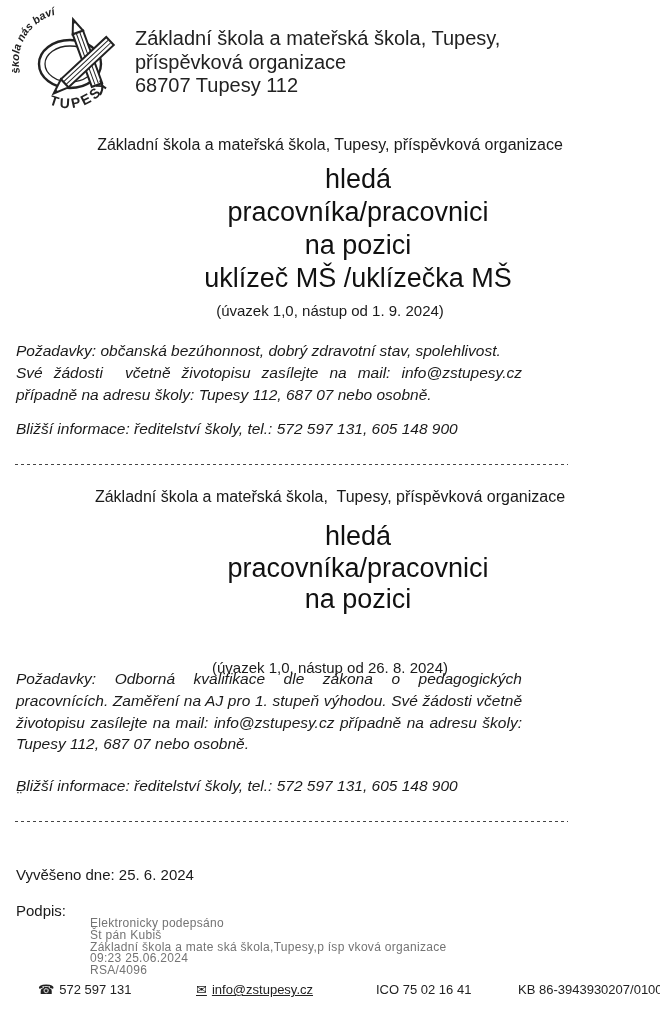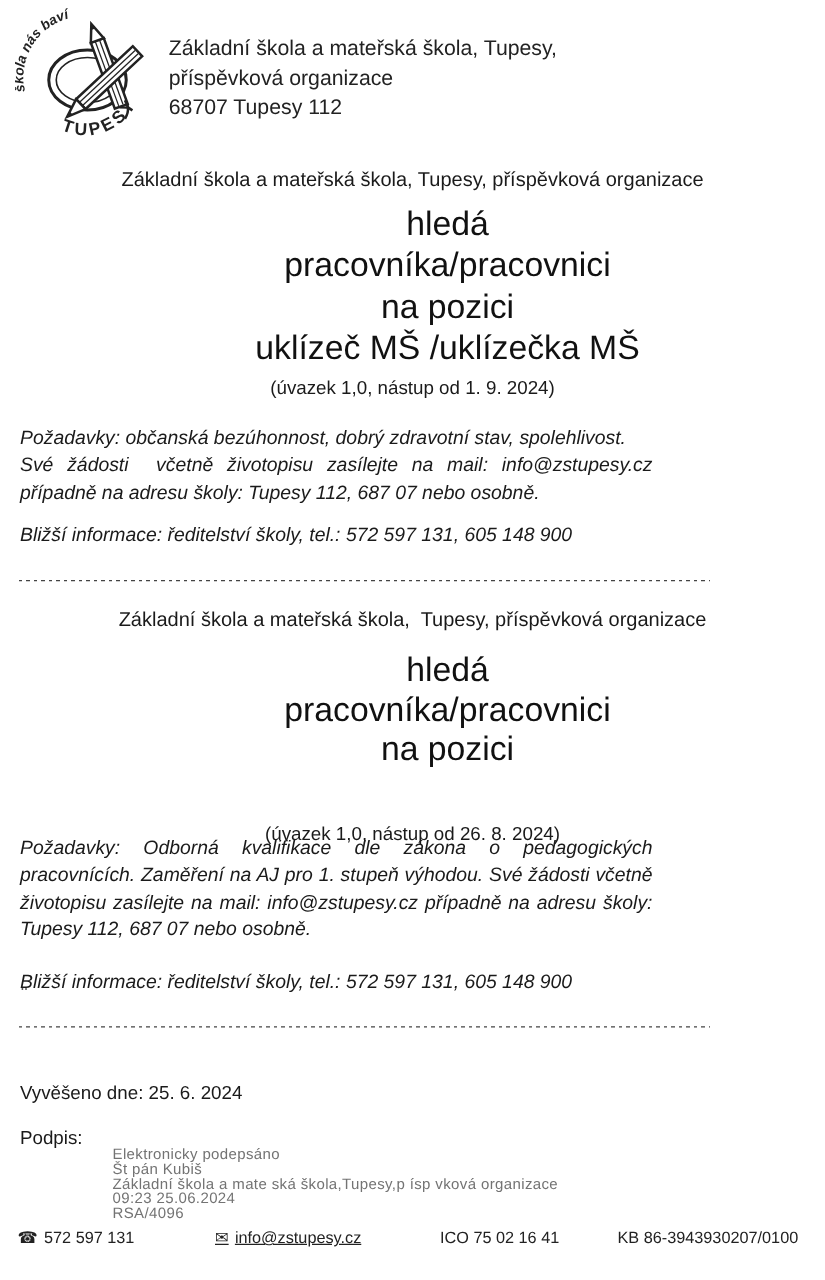--- a/index.html
+++ b/index.html
@@ -5,21 +5,21 @@
   html,body{margin:0;padding:0;background:#e8e8e8;}
   .page{
     position:relative;width:660px;height:1024px;background:#ffffff;
     font-family:"Liberation Sans","DejaVu Sans",sans-serif;color:#1a1a1a;
     overflow:hidden;margin:0 auto;
   }
   .abs{position:absolute;}
   .center{left:0;width:100%;text-align:center;}
   .pre{white-space:pre-wrap;}
 
-  .letterhead-text{left:135px;top:27px;font-size:17px;line-height:23.5px;color:#222;}
+  .letterhead-text{left:135px;top:27px;font-size:20px;line-height:23.5px;color:#222;}
 
   .org-line{font-size:16px;}
   .headline{font-size:27px;color:#111;padding-left:28px;}
   .headline div{white-space:pre;}
   .hl1{line-height:33px;}
   .hl2{line-height:31.5px;}
   .contract{font-size:15px;}
 
   .req{left:0;padding:0 22px 0 16px;font-size:15.5px;line-height:21.8px;
        font-style:italic;text-align:justify;width:544px;box-sizing:border-box;}
@@ -28,21 +28,21 @@
 
   .sep{left:15px;width:553px;height:2px;
        background:repeating-linear-gradient(to right,#444 0 3px,transparent 3px 6px);
        background-size:100% 1.4px;background-repeat:no-repeat;background-position:0 0;}
 
   .plain{font-size:15px;left:16px;}
   .signature-block{left:90px;font-size:12px;line-height:11.8px;color:#737373;letter-spacing:.3px;}
   .signature-block div{white-space:pre;}
 
   .footer{top:982px;font-size:13px;color:#222;}
-  .footer .cell{position:absolute;white-space:nowrap;}
+  .footer .cell{position:absolute;white-space:nowrap;margin-left:24px;}
   .f-phone{left:14px;}
   .f-mail{left:172px;text-decoration:underline;}
   .f-ico{left:352px;}
   .f-bank{left:494px;}
   .glyph{margin-right:5px;}
 </style>
 </head>
 <body>
 
 <div class="page">

